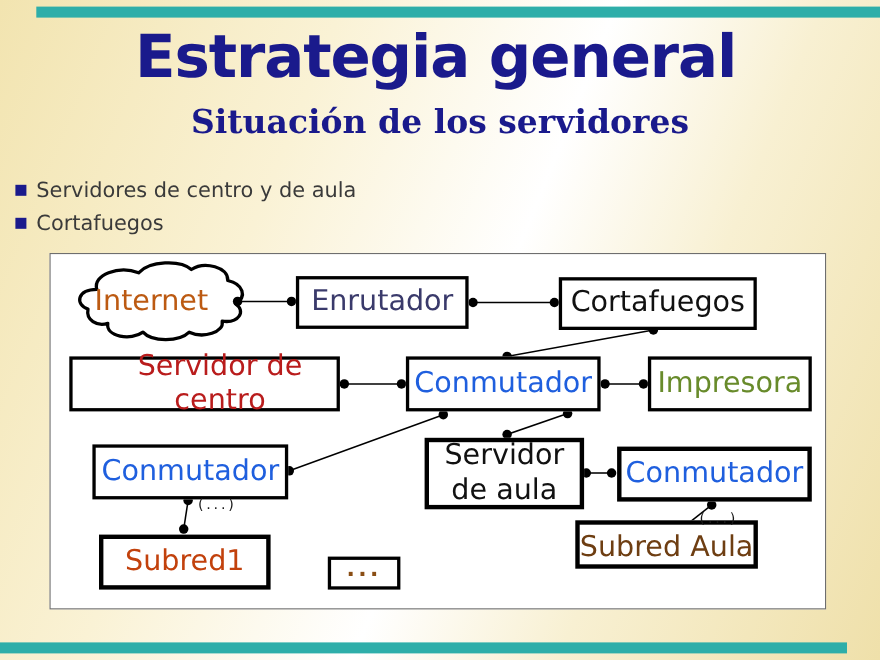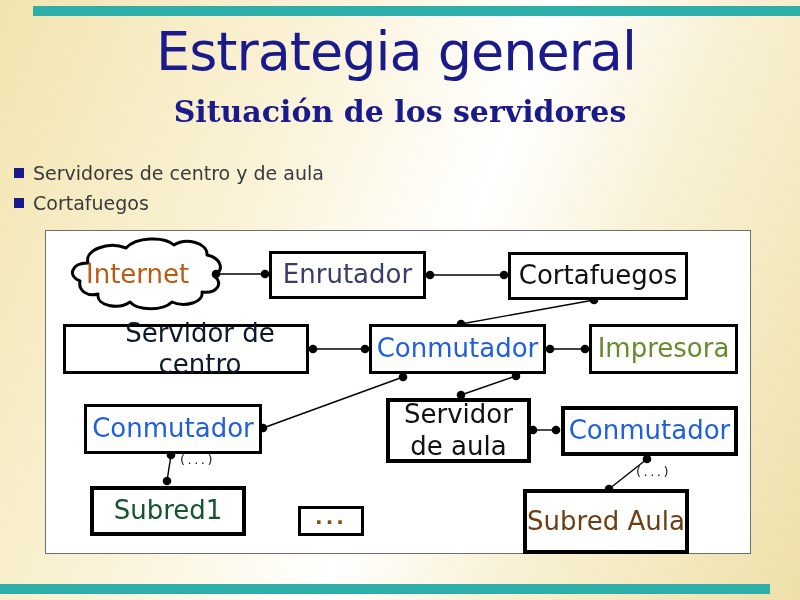--- a/index.html
+++ b/index.html
@@ -6,21 +6,21 @@
   .slide{
     position:relative;width:800px;height:600px;overflow:hidden;
     background:linear-gradient(112deg,#F2E4B0 0%,#FAF2D5 30%,#FFFFFF 54%,#F8F0D2 72%,#EFE0AA 100%);
     font-family:"DejaVu Sans","Liberation Sans",sans-serif;
   }
   .bar{position:absolute;height:10px;background:#2EAEA9;}
   .bar-top{top:6px;left:33px;right:0;}
   .bar-bottom{top:584px;left:0;width:770px;}
   .title{
     position:absolute;top:20px;left:0;width:792px;text-align:center;
-    font-size:54px;font-weight:normal;color:#1A1A8C;letter-spacing:-1px;margin:0;
+    font-size:54px;font-weight:bold;color:#1A1A8C;letter-spacing:-1px;margin:0;
   }
   .subtitle{
     position:absolute;top:94px;left:0;width:800px;text-align:center;
     font-family:"DejaVu Serif","Liberation Serif",serif;
     font-size:30px;font-weight:bold;color:#1A1A8C;margin:0;
   }
   .bullets{position:absolute;top:158px;left:14px;margin:0;padding:0;list-style:none;}
   .bullets li{display:flex;align-items:center;height:30px;color:#3A3A3A;font-size:19px;}
   .bullet-sq{width:10px;height:10px;background:#1A1A8C;margin-right:9px;flex:0 0 auto;}
   .panel{
@@ -29,30 +29,30 @@
   }
   .wires{position:absolute;left:0;top:0;width:704px;height:322px;pointer-events:none;}
   .node{
     position:absolute;display:flex;align-items:center;justify-content:center;
     background:#fff;border:3px solid #000;box-sizing:border-box;
     font-size:26px;text-align:center;line-height:1.2;
   }
   .thick{border-width:4px;}
   .nd-enrutador{left:223px;top:20px;width:157px;height:48px;color:#3A3A6B;}
   .nd-cortafuegos{left:462px;top:21px;width:180px;height:48px;color:#111;}
-  .nd-servidor-centro{left:17px;top:93px;width:246px;height:50px;color:#0f172a;padding-left:28px;}
+  .nd-servidor-centro{left:17px;top:93px;width:246px;height:50px;color:#b91c1c;padding-left:28px;}
   .nd-conmutador-c{left:323px;top:93px;width:177px;height:50px;color:#1F5FDE;}
   .nd-impresora{left:543px;top:93px;width:149px;height:50px;color:#688B2B;}
   .nd-conmutador-l{left:38px;top:173px;width:178px;height:50px;color:#1F5FDE;}
   .nd-servidor-aula{left:340px;top:167px;width:145px;height:65px;color:#111;padding:0 6px;justify-content:flex-end;}
   .nd-conmutador-r{left:515px;top:175px;width:177px;height:50px;color:#1F5FDE;}
-  .nd-subred1{left:44px;top:255px;width:156px;height:50px;color:#14532d;}
+  .nd-subred1{left:44px;top:255px;width:156px;height:50px;color:#c2410c;}
   .nd-puntos{left:252px;top:275px;width:66px;height:30px;color:#8A4E14;font-weight:bold;letter-spacing:3px;font-size:20px;align-items:flex-start;}
   .nd-puntos span{margin-top:-4px;}
-  .nd-subred-aula{left:477px;top:258px;width:166px;height:65px;color:#6E3E12;}
+  .nd-subred-aula{left:477px;top:242px;width:166px;height:44px;color:#6E3E12;align-items:flex-end;}
   .cloud-label{
     position:absolute;left:40px;top:28px;width:120px;text-align:left;
     font-size:26px;color:#BC5A12;
   }
   .ellipsis{
     position:absolute;font-size:13px;color:#1a1a1a;letter-spacing:2.5px;white-space:nowrap;
   }
   .ellipsis-left{left:134px;top:221px;}
   .ellipsis-right{left:590px;top:233px;}
 </style>

